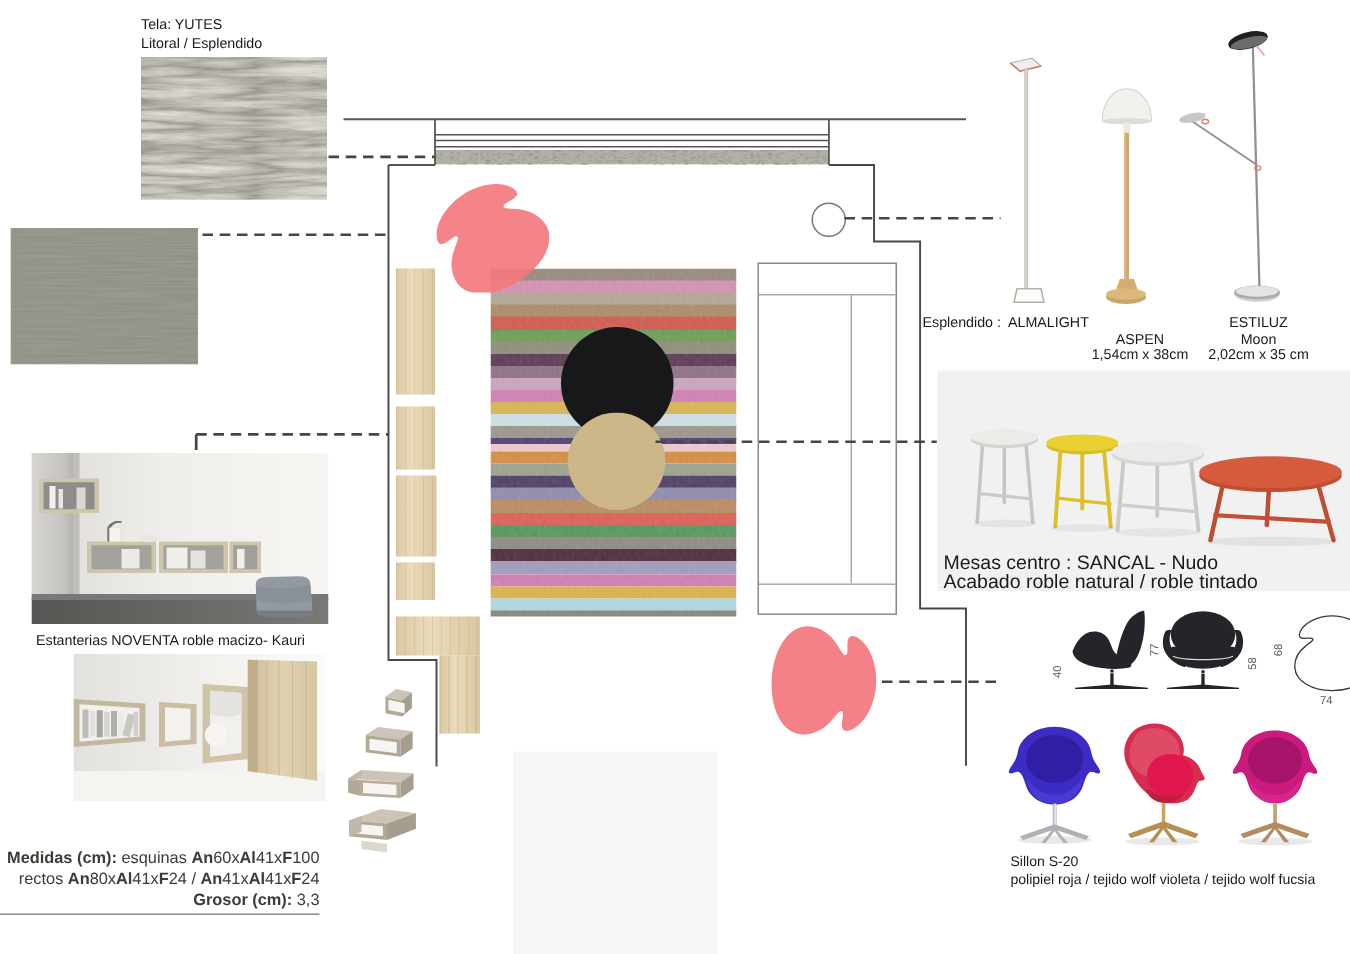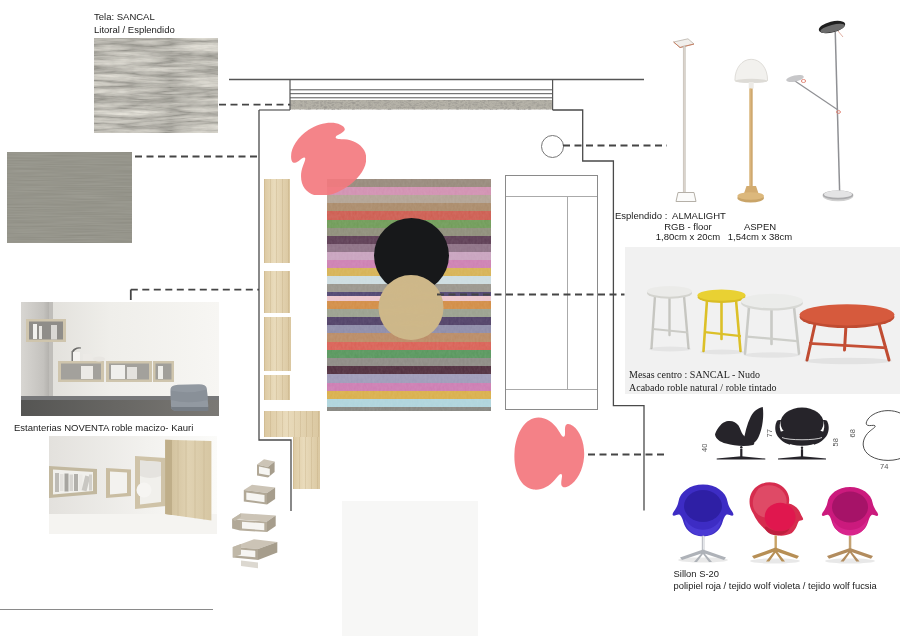--- a/index.html
+++ b/index.html
@@ -9,21 +9,21 @@
   .abs{position:absolute;}
   .wood{background:#e6d6b2 !important;
     background-image:repeating-linear-gradient(90deg, rgba(155,125,75,0.16) 0 1px, rgba(0,0,0,0) 1px 6px),
     linear-gradient(90deg, rgba(190,160,110,0.25), rgba(255,255,255,0.12) 40%, rgba(170,140,90,0.2)) !important;}
   svg{display:block;}
 </style>
 </head>
 <body>
 <div id="board">
 
-<div class="t" style="left:94px;top:11px;">Tela: SANCAL
+<div class="t" style="left:94px;top:11px;">Tela: YUTES
 Litoral / Esplendido</div>
 
 <div class="abs" style="left:94px;top:38px;width:124px;height:95px;">
 <svg width="124" height="95">
 <defs>
 <filter id="fab" x="0" y="0" width="100%" height="100%">
 <feTurbulence type="turbulence" baseFrequency="0.013 0.14" numOctaves="4" seed="5"></feTurbulence>
 <feColorMatrix type="matrix" values="0 0 0 0.9 0.25  0 0 0 0.88 0.245  0 0 0 0.82 0.22  0 0 0 0 1"></feColorMatrix>
 </filter>
 <filter id="fab2" x="0" y="0" width="100%" height="100%">
@@ -250,21 +250,21 @@
 <rect x="52" y="50" width="7" height="9" fill="#f4f3f0"></rect>
 <rect x="62" y="52" width="9" height="7" fill="#eceae6"></rect>
 <ellipse cx="78" cy="57" rx="6" ry="2.5" fill="#e8e6e2"></ellipse>
 
 <path d="M149.5,87 Q150,83 157,82.7 L178,82.2 Q185,82.2 185.7,86 L187.3,104 Q187.5,108.5 181,108.8 L156,108.8 Q150,108.8 150,104.5 Z" fill="#9299a1"></path>
 <path d="M149.7,88.5 Q168,92.5 185.9,87.5 L186.8,98 Q168,102.5 149.8,98 Z" fill="#878e96" opacity="0.85"></path>
 <path d="M151,105 L186.9,105 L187.3,104 L187.5,108.5 Q187.5,109 181,109 L156,109 Q150,109 150,104.5 Z" fill="#767d85"></path>
 </svg>
 </div>
 
-<div class="t" style="left:14px;top:422px;">Estanterias NOVENTA roble macizo- Kauri</div>
+<div class="t" style="left:24px;top:422px;">Estanterias NOVENTA roble macizo- Kauri</div>
 
 <div class="abs" style="left:49px;top:436px;width:168px;height:98px;" id="photo2">
 <svg width="168" height="98" viewBox="0 0 168 98">
 <defs>
 <linearGradient id="p2wall" x1="0" y1="0" x2="1" y2="0">
 <stop offset="0" stop-color="#e3e1dd"></stop>
             <stop offset="0.6" stop-color="#f3f2ef"></stop>
             <stop offset="1" stop-color="#fbfbf9"></stop>
 </linearGradient>
 <linearGradient id="p2wood" x1="0" y1="0" x2="1" y2="0">
@@ -305,20 +305,23 @@
 <path d="M116.2,3.8 L123,4 L123,79 L116.2,78 Z" fill="#bfae89"></path>
 <g stroke="#c3b28d" stroke-width="0.7" opacity="0.7">
 <line x1="129" y1="4.2" x2="129" y2="80"></line>
           <line x1="137" y1="4.4" x2="137" y2="81"></line>
 <line x1="146" y1="4.6" x2="146" y2="82.3"></line>
           <line x1="155" y1="4.8" x2="155" y2="83.5"></line>
 </g>
 </svg>
 </div>
 
+<div class="t" style="left:0px;top:564.5px;width:213px;text-align:right;font-size:10.9px;line-height:14.3px;color:#3f3a35;"><b>Medidas (cm):</b> esquinas <b>An</b>60x<b>Al</b>41x<b>F</b>100
+rectos <b>An</b>80x<b>Al</b>41x<b>F</b>24 / <b>An</b>41x<b>Al</b>41x<b>F</b>24
+<b>Grosor (cm):</b> 3,3</div>
 
 <div class="abs" style="left:0;top:608.5px;width:213px;height:0;border-top:1.5px solid #8a8a8a;"></div>
 
 <div class="abs" style="left:228px;top:455px;width:60px;height:120px;" id="cubes">
 <svg width="60" height="120" viewBox="0 0 60 120">
 
 <g>
 <path d="M29,9.5 L36,4.3 L46.6,6.5 L40,12 Z" fill="#ccc4b6"></path>
 <path d="M29,9.5 L40,12 L40,22.6 L29,20.5 Z" fill="#b1a897"></path>
 <path d="M40,12 L46.6,6.5 L46.6,17 L40,22.6 Z" fill="#a69d8c"></path>
@@ -386,26 +389,27 @@
 <ellipse cx="188.5" cy="97" rx="2" ry="1.4" fill="none" stroke="#e08070" stroke-width="0.9"></ellipse>
 <ellipse cx="188" cy="181" rx="15.3" ry="5.2" fill="#d0d0d0"></ellipse>
 <ellipse cx="188" cy="180" rx="15.3" ry="4.6" fill="#ababad"></ellipse>
 <ellipse cx="188" cy="179.2" rx="14" ry="3.6" fill="#e4e4e5"></ellipse>
 </g>
 </svg>
 </div>
 
 <div class="t" style="left:615px;top:211px;line-height:10.6px;">Esplendido :  ALMALIGHT</div>
 
-<div class="t" style="left:633px;top:221.6px;width:110px;text-align:center;line-height:10.6px;">RGB - floor
-1,80cm x 20cm</div>
 
 <div class="t" style="left:705px;top:221.6px;width:110px;text-align:center;line-height:10.6px;">ASPEN
 1,54cm x 38cm</div>
 
+<div class="t" style="left:784px;top:211px;width:110px;text-align:center;line-height:10.6px;">ESTILUZ
+Moon
+2,02cm x 35 cm</div>
 
 <div class="abs" style="left:625px;top:247px;width:275px;height:147px;background:#f1f1f1;" id="tablespanel">
 <svg width="275" height="147" viewBox="0 0 275 147">
 
 <g stroke="#c6c6c1" stroke-width="2.4" stroke-linecap="round">
 <line x1="30" y1="49" x2="26.5" y2="101"></line>
 <line x1="59" y1="49" x2="63.5" y2="101"></line>
 <line x1="44.5" y1="50" x2="44.5" y2="88"></line>
 </g>
 <path d="M28,81 L63,84.5 L63,86.6 L28,83.1 Z" fill="#cbcbc6"></path>
@@ -438,21 +442,21 @@
 <line x1="254" y1="77" x2="264" y2="113"></line>
 <line x1="221" y1="78" x2="219.5" y2="103"></line>
 </g>
 <path d="M184,95 L262,99.5 L262,102.3 L184,97.8 Z" fill="#c54f35"></path>
 <ellipse cx="222" cy="70" rx="47.5" ry="11" fill="#c04c32"></ellipse>
 <ellipse cx="222" cy="67.8" rx="47.5" ry="10.6" fill="#d65a3d"></ellipse>
 <ellipse cx="223" cy="114" rx="44" ry="3.2" fill="#000" opacity="0.06"></ellipse>
 </svg>
 </div>
 
-<div class="t" style="left:629px;top:367.5px;line-height:13.2px;font-size:10px;font-family:Liberation Serif, serif;">Mesas centro : SANCAL - Nudo
+<div class="t" style="left:629px;top:367.5px;line-height:13.2px;font-size:13px;">Mesas centro : SANCAL - Nudo
 Acabado roble natural / roble tintado</div>
 
 <div class="abs" style="left:696px;top:400px;width:240px;height:75px;" id="swandiag">
 <svg width="240" height="75" viewBox="0 0 240 75">
 <g fill="#26242a">
 
 <path d="M66.8,7 C68,16.5 66.5,28 63.2,35.5 C61,41 57.5,44 53.5,45 L47.5,42.5 C48.5,34 51,24 54.8,16.5 C57.5,11.5 61.5,8 66.8,7 Z"></path>
 
 <path d="M19,34.2 C21.5,27.5 26,22.5 30.5,21.3 C35.5,20.1 40,21.8 42.5,25.5 C44.5,28.5 45.2,32.5 47,34.8 C48.8,37 51.5,38.5 54.5,40 L56.5,41 C58.5,42 59,44.3 57,45 C49,46.8 38,45.8 30,43.6 C24,41.9 19.5,38.8 19,34.2 Z"></path>
 

